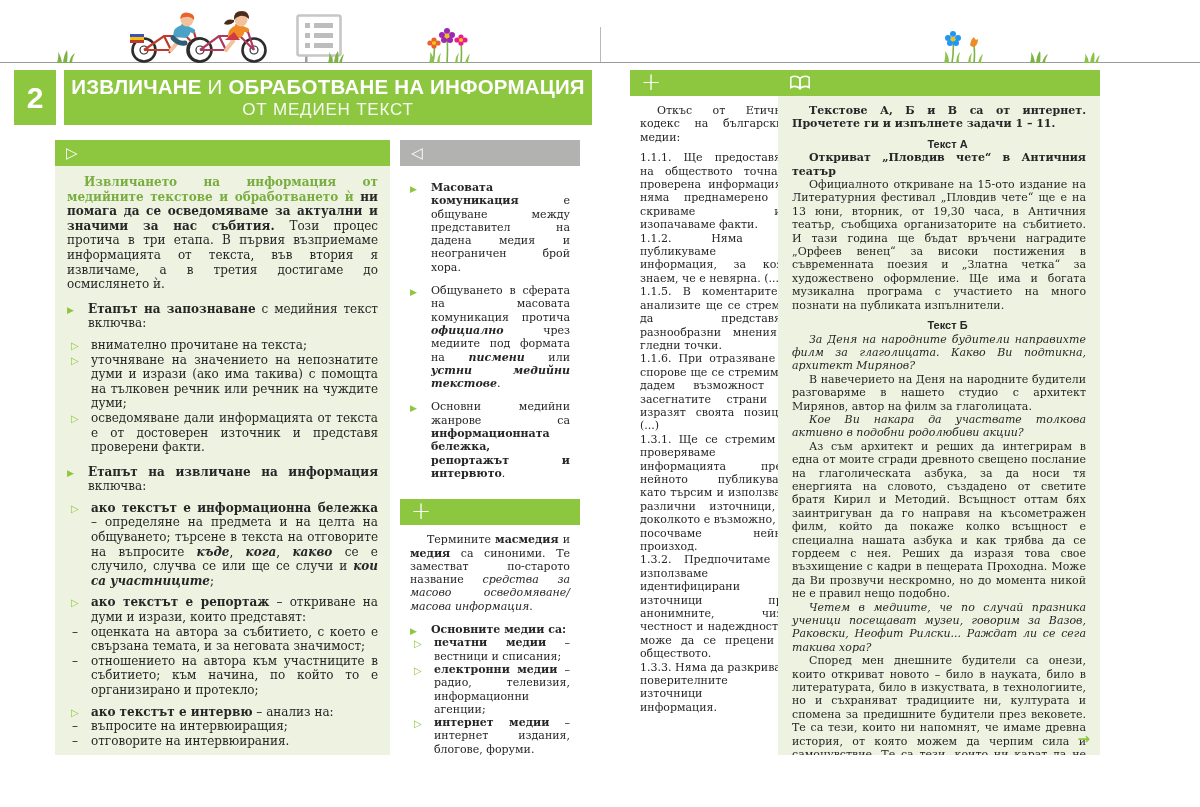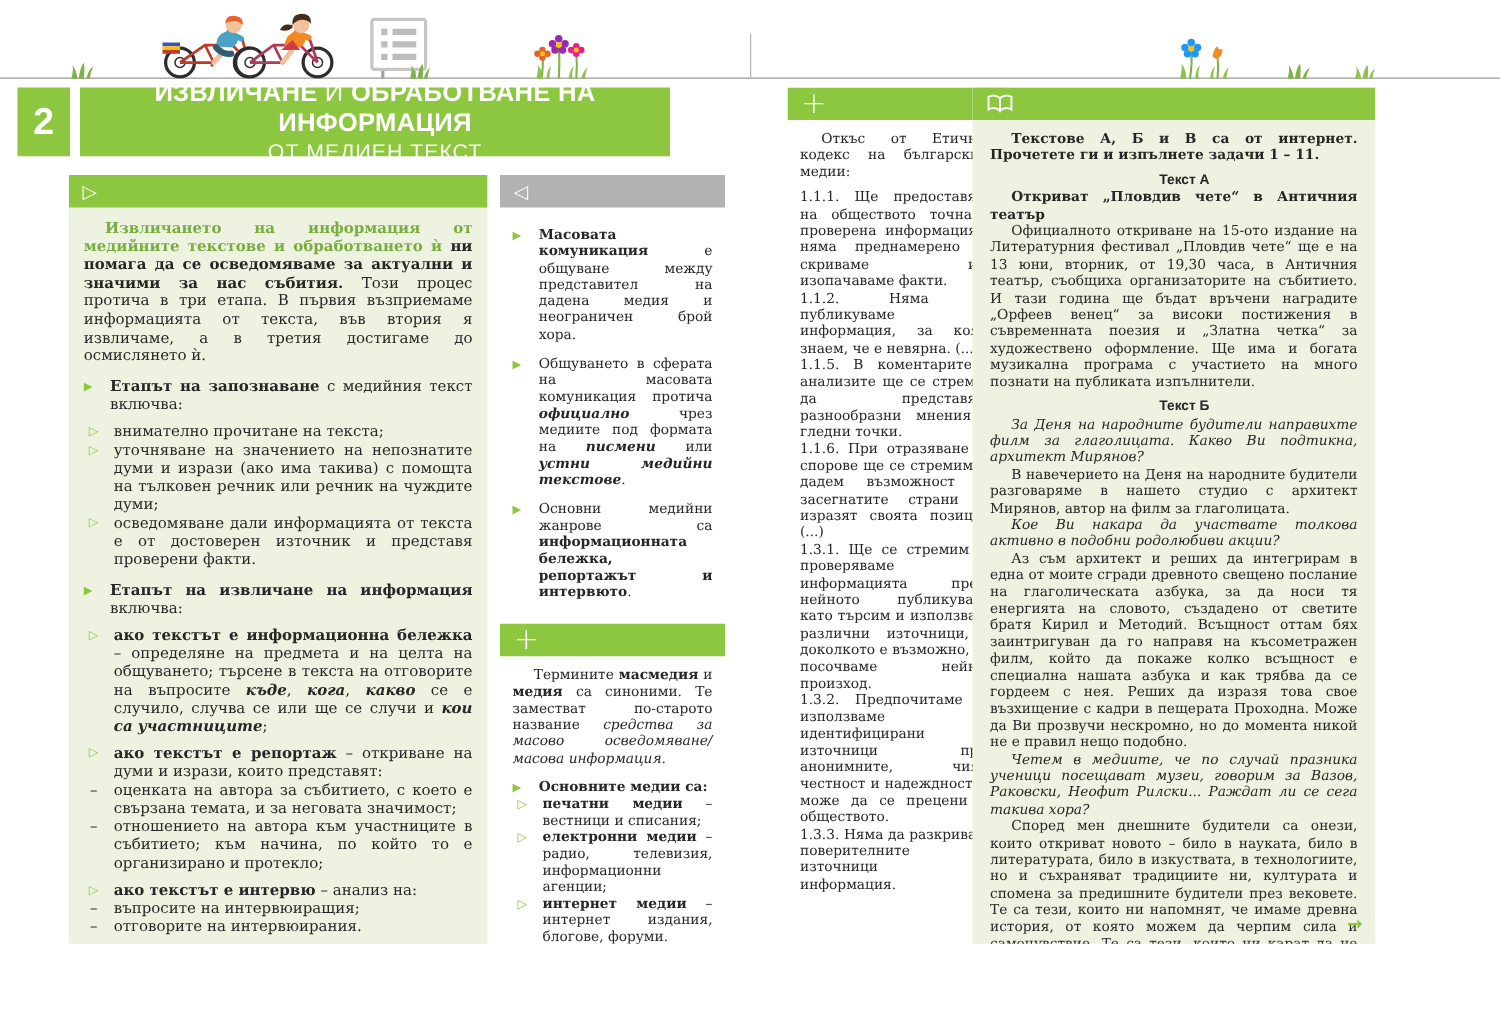--- a/index.html
+++ b/index.html
@@ -16,21 +16,21 @@
   
   .top-band{position:absolute;left:0;top:0;width:1200px;height:63px;}
   .ground{position:absolute;left:0;top:61.5px;width:1200px;height:0;border-top:1.5px solid #9a9a9a;}
   .gutter{position:absolute;left:600px;top:27px;height:35px;width:0;border-left:1.5px solid #b9b9b9;}
   .deco{position:absolute;}
 
   
   .badge{position:absolute;left:14px;top:70px;width:42px;height:55px;background:var(--green);
          color:#fff;font-family:"Liberation Sans",sans-serif;font-weight:bold;font-size:30px;
          display:flex;align-items:center;justify-content:center;}
-  .title-bar{position:absolute;left:64px;top:70px;width:472px;height:55px;background:var(--green);
+  .title-bar{position:absolute;left:64px;top:70px;width:528px;height:55px;background:var(--green);
          color:#fff;font-family:"Liberation Sans",sans-serif;text-align:center;
          display:flex;flex-direction:column;justify-content:center;line-height:1.18;}
   .title-l1{font-size:20.5px;font-weight:bold;letter-spacing:.2px;}
   .title-l1 .sep{font-weight:normal;opacity:.95;}
   .title-l2{font-size:17px;font-weight:normal;opacity:.93;letter-spacing:.8px;}
 
   
   .col{position:absolute;overflow:hidden;}
   #left-main{left:55px;top:140px;width:335px;height:615px;background:var(--light);}
   #mid-col{left:400px;top:140px;width:180px;height:615px;background:#fff;}

